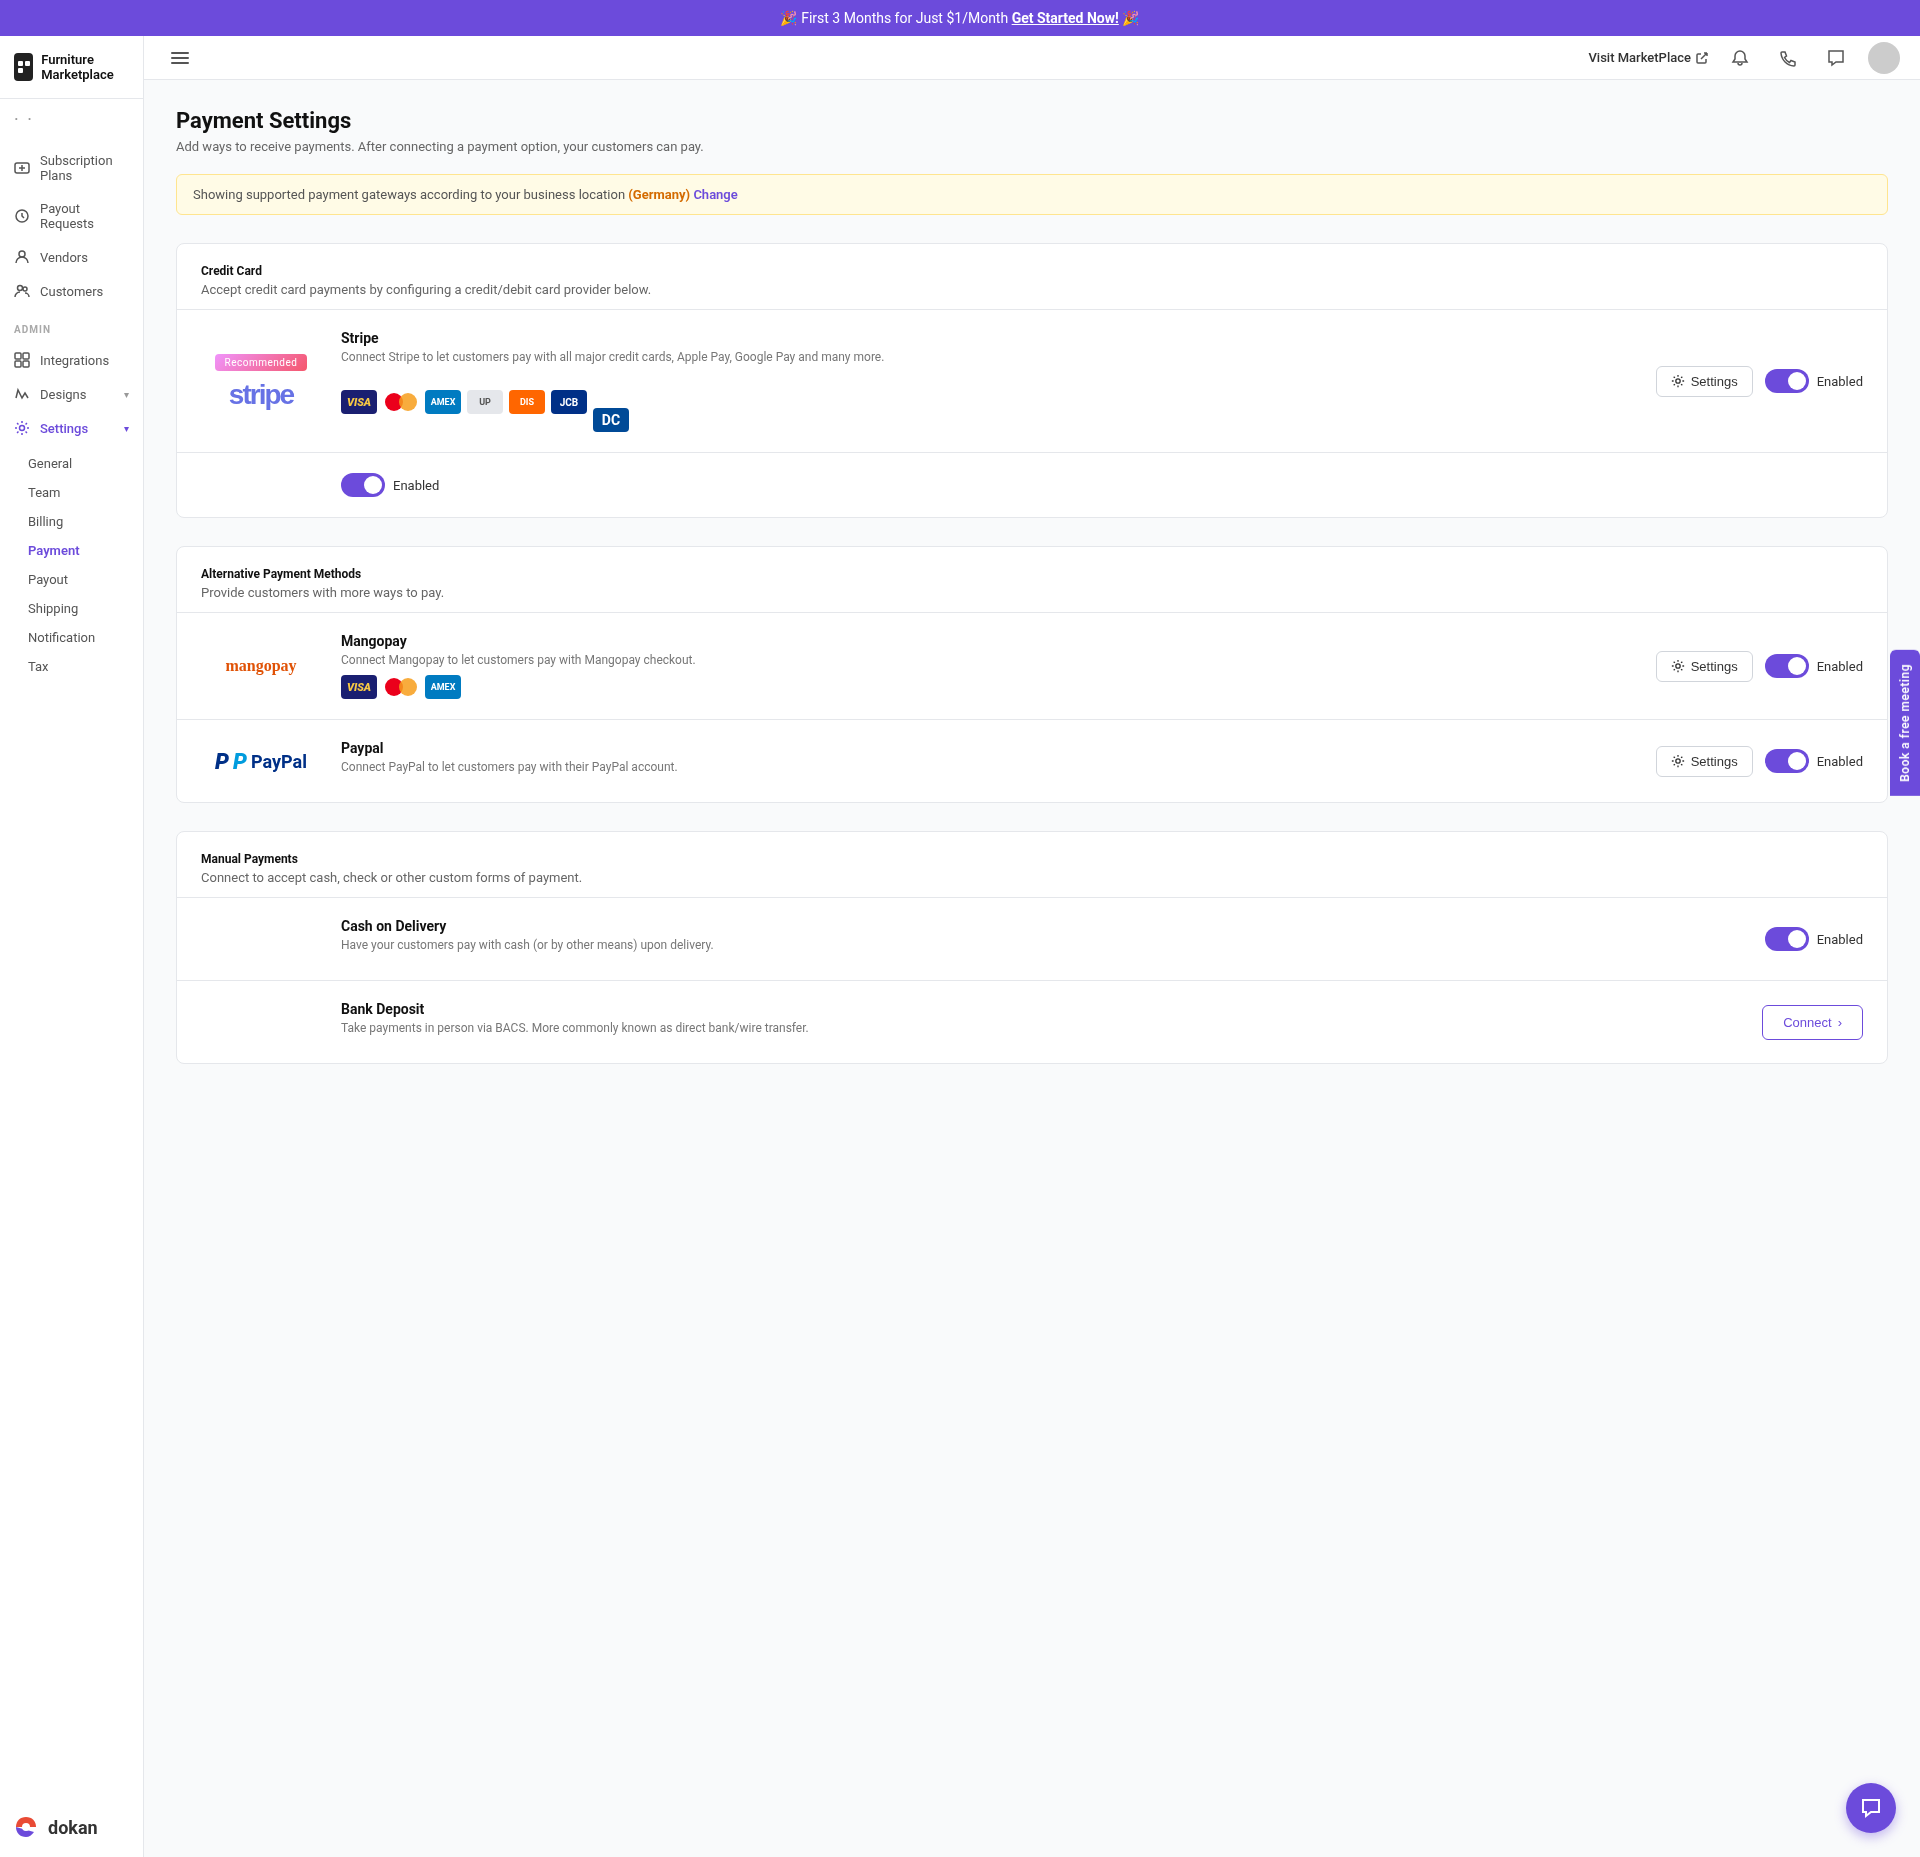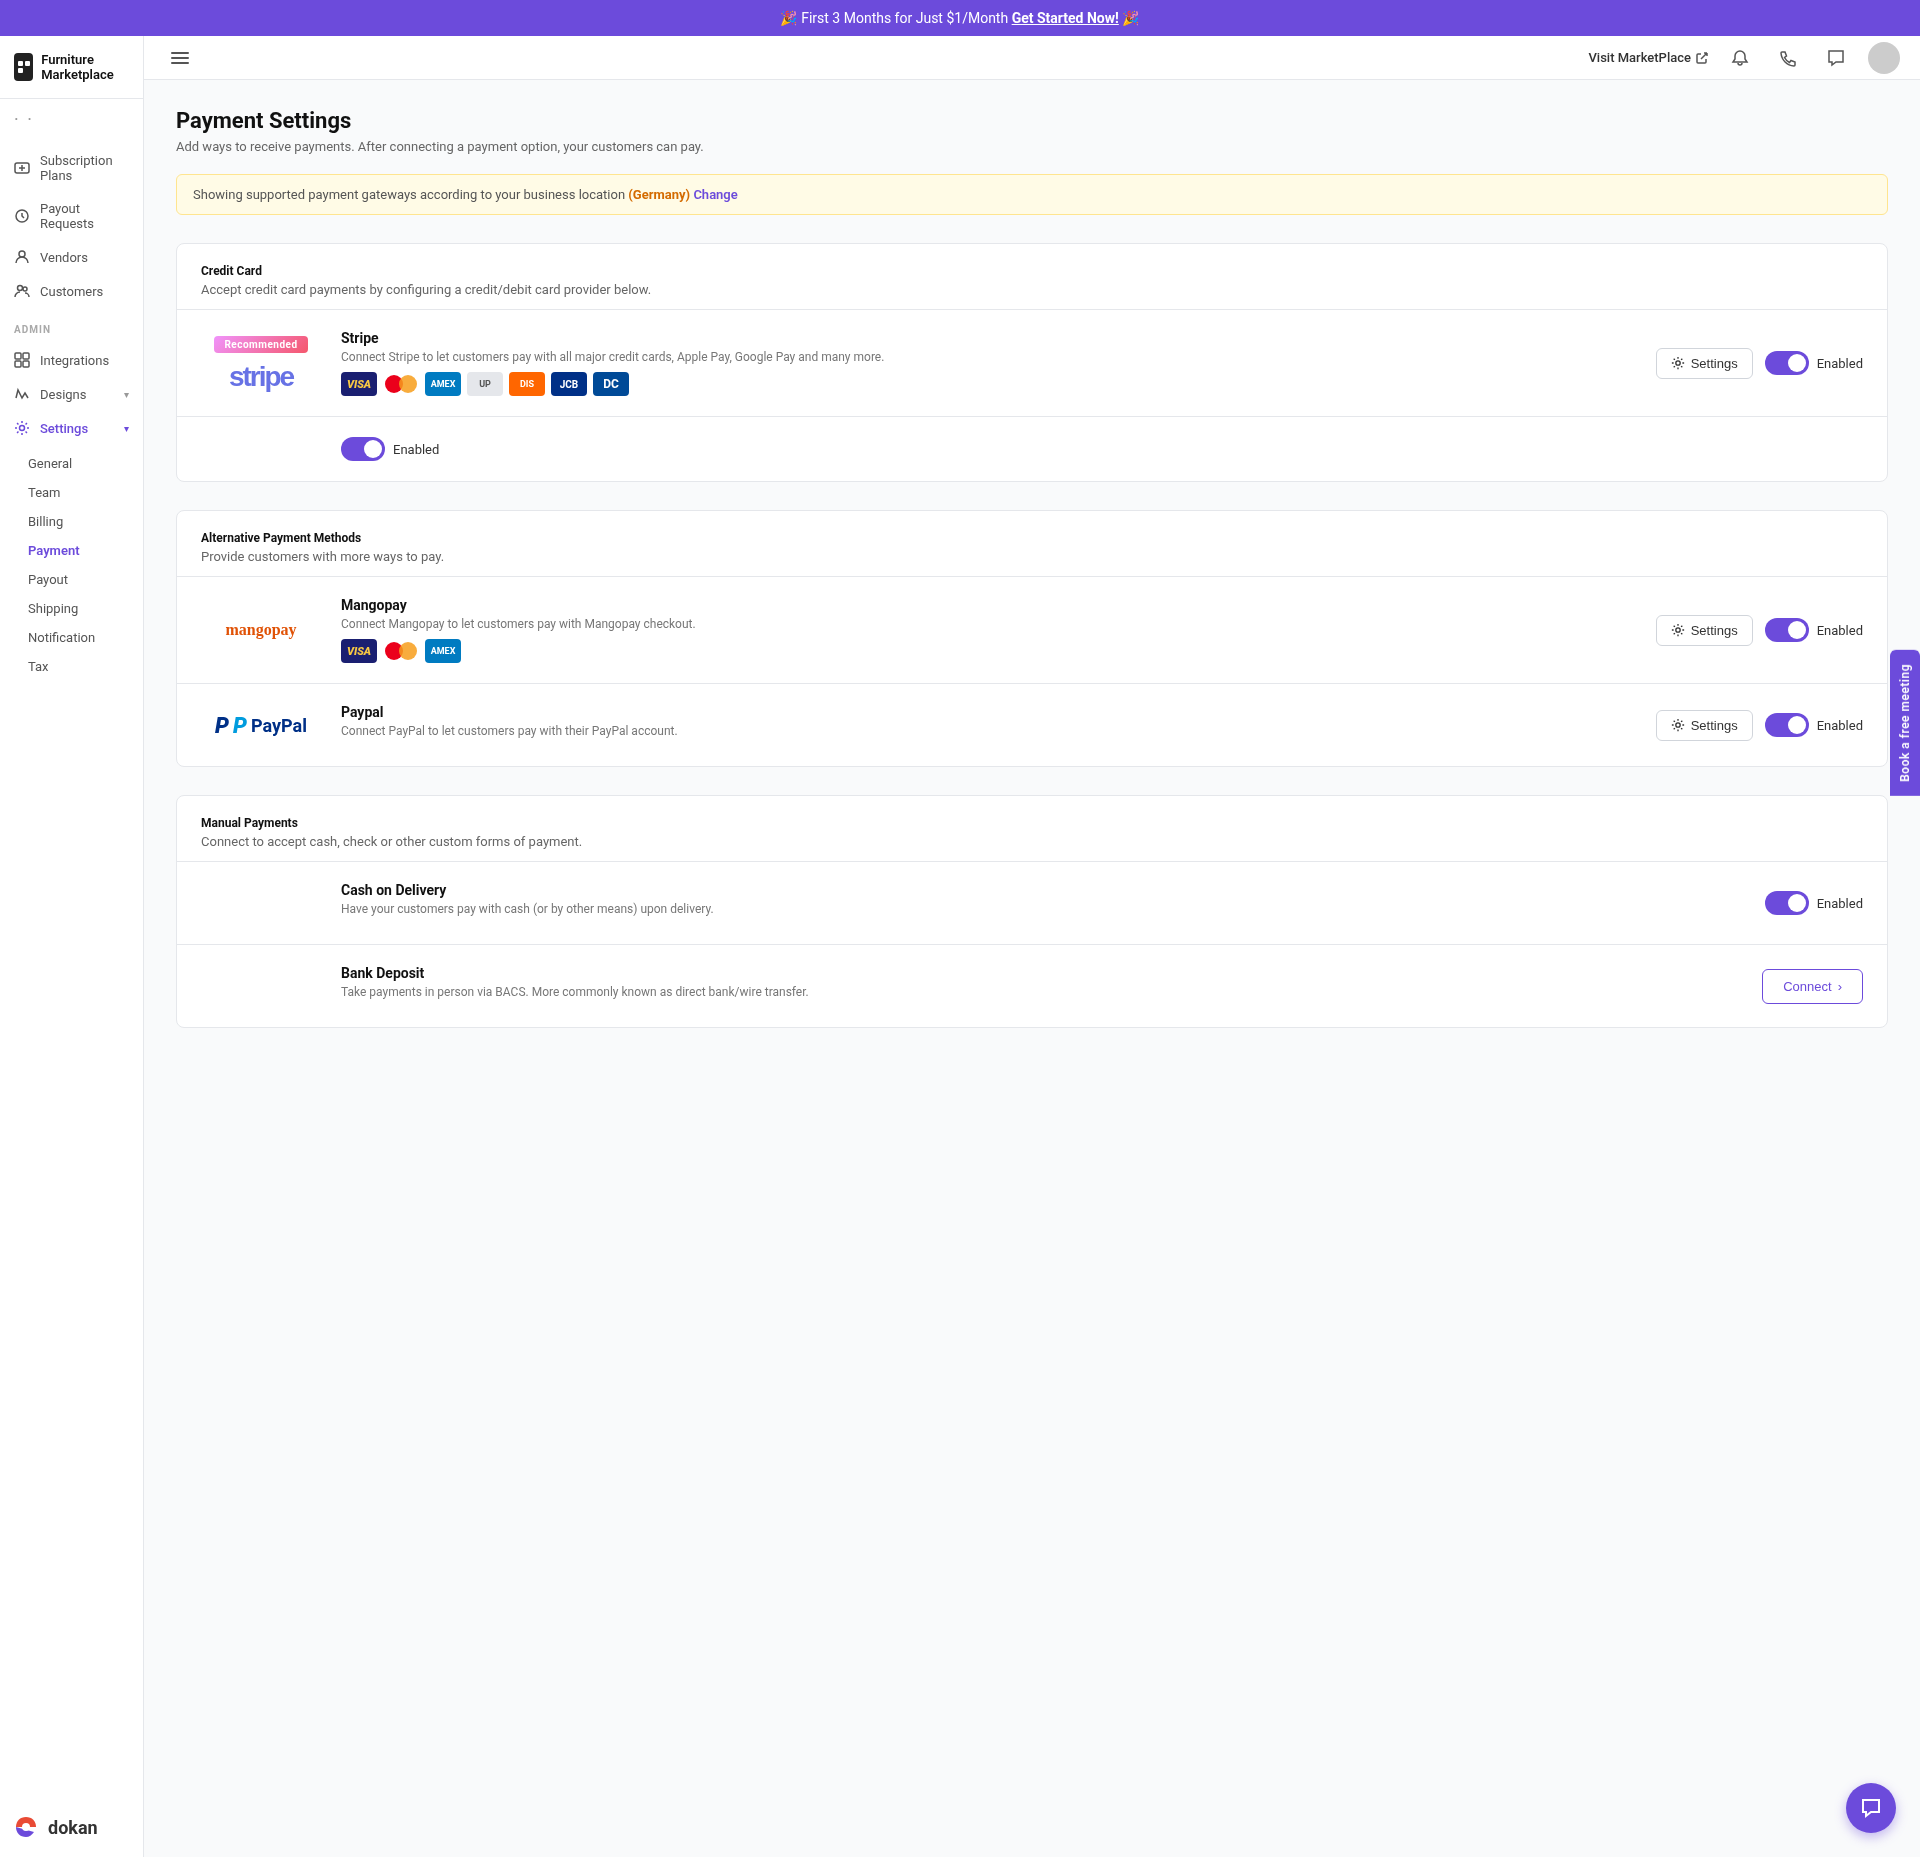--- a/index.html
+++ b/index.html
@@ -228,41 +228,41 @@
     .toggle input:checked + .toggle-slider { background: #6c4bdb; }
     .toggle input:checked + .toggle-slider:before { transform: translateX(20px); }
     .toggle-label { font-size: 13px; color: #333; }
 
     
     .recommended-badge {
       display: inline-block;
       background: linear-gradient(135deg, #f093fb, #f5576c);
       color: white;
       font-size: 10px;
-      font-weight: 700;
+      font-weight: 400;
       padding: 3px 10px;
       border-radius: 4px;
       margin-bottom: 8px;
       letter-spacing: 0.5px;
     }
 
     
     .card-icon {
       width: 36px; height: 24px;
       border-radius: 4px;
       display: flex; align-items: center; justify-content: center;
       font-size: 9px;
       font-weight: 700;
       flex-shrink: 0;
     }
     .card-visa { background: #1a1f71; color: #f7c844; font-size: 11px; font-weight: 900; font-style: italic; }
     .card-amex { background: #007bc1; color: white; font-size: 9px; }
     .card-discover { background: #ff6600; color: white; font-size: 9px; }
     .card-jcb { background: #003087; color: white; font-size: 10px; }
-    .card-diners { background: #004A97; color: white; font-size: 12px; }
+    .card-diners { background: #004A97; color: white; font-size: 14px; margin-top: 36px; }
     .card-generic { background: #e5e7eb; color: #555; font-size: 9px; }
 
     
     .mc-icon {
       width: 36px; height: 24px;
       border-radius: 4px;
       position: relative;
       background: transparent;
       overflow: hidden;
     }

